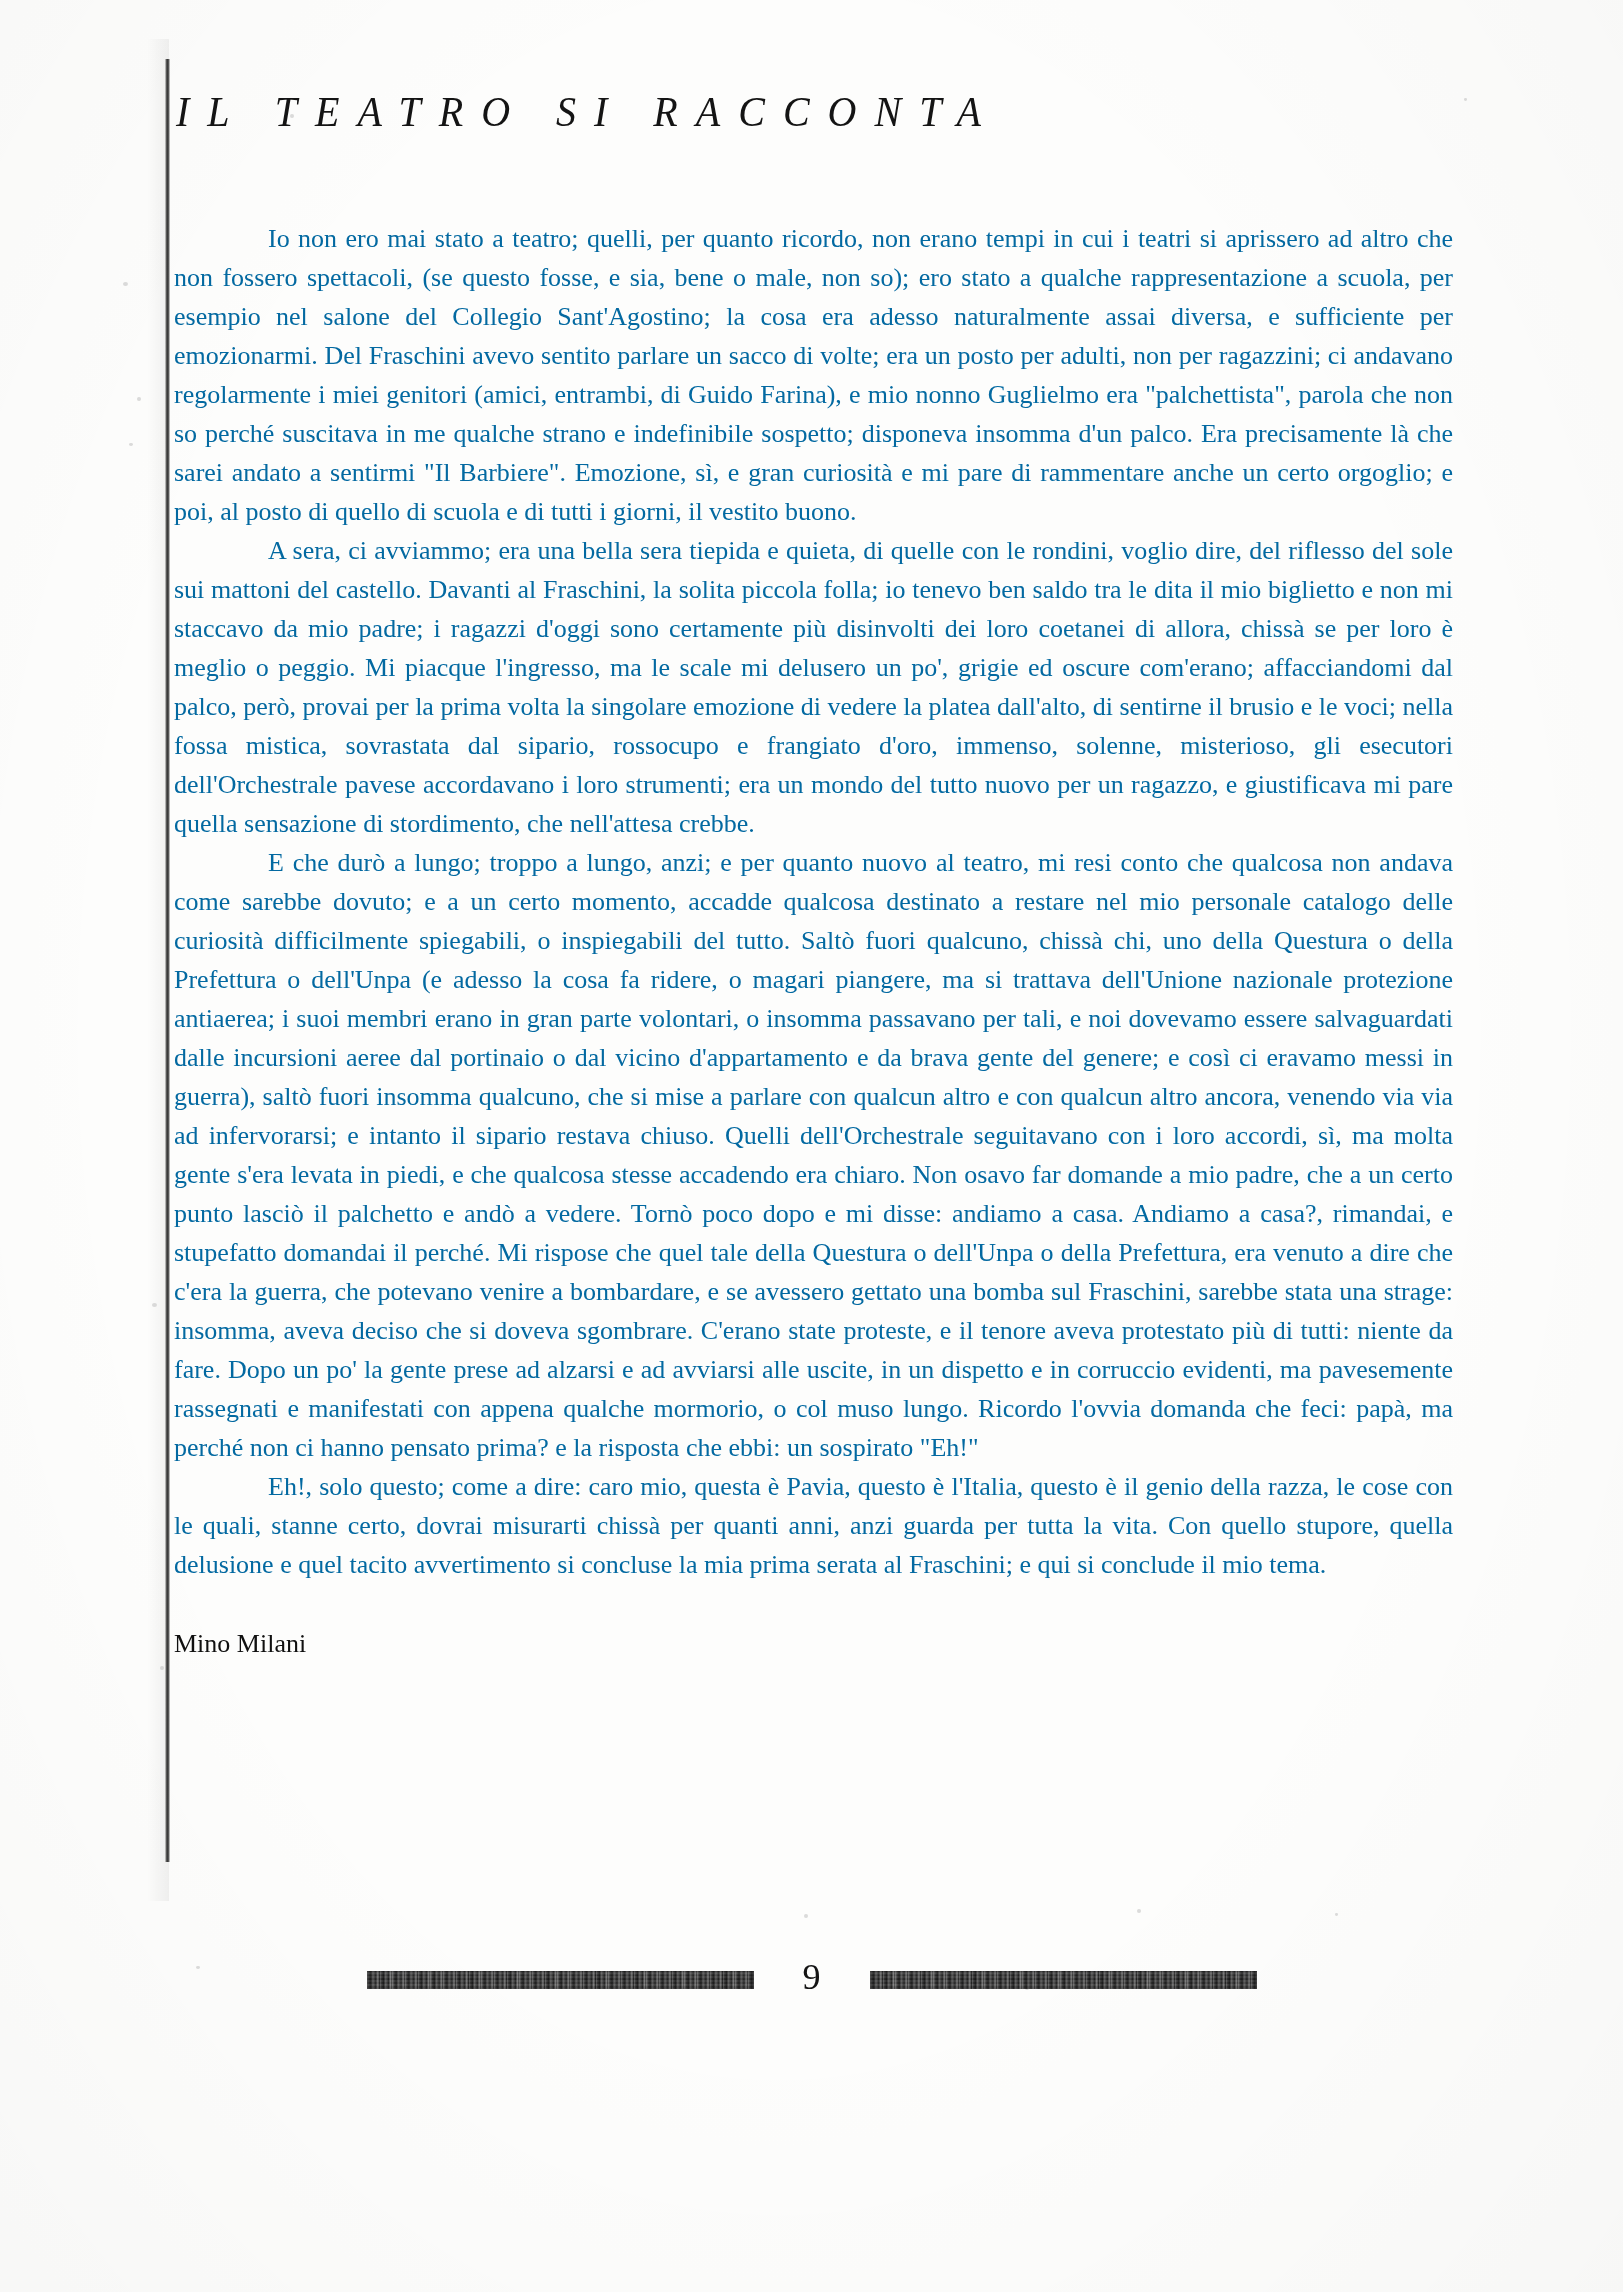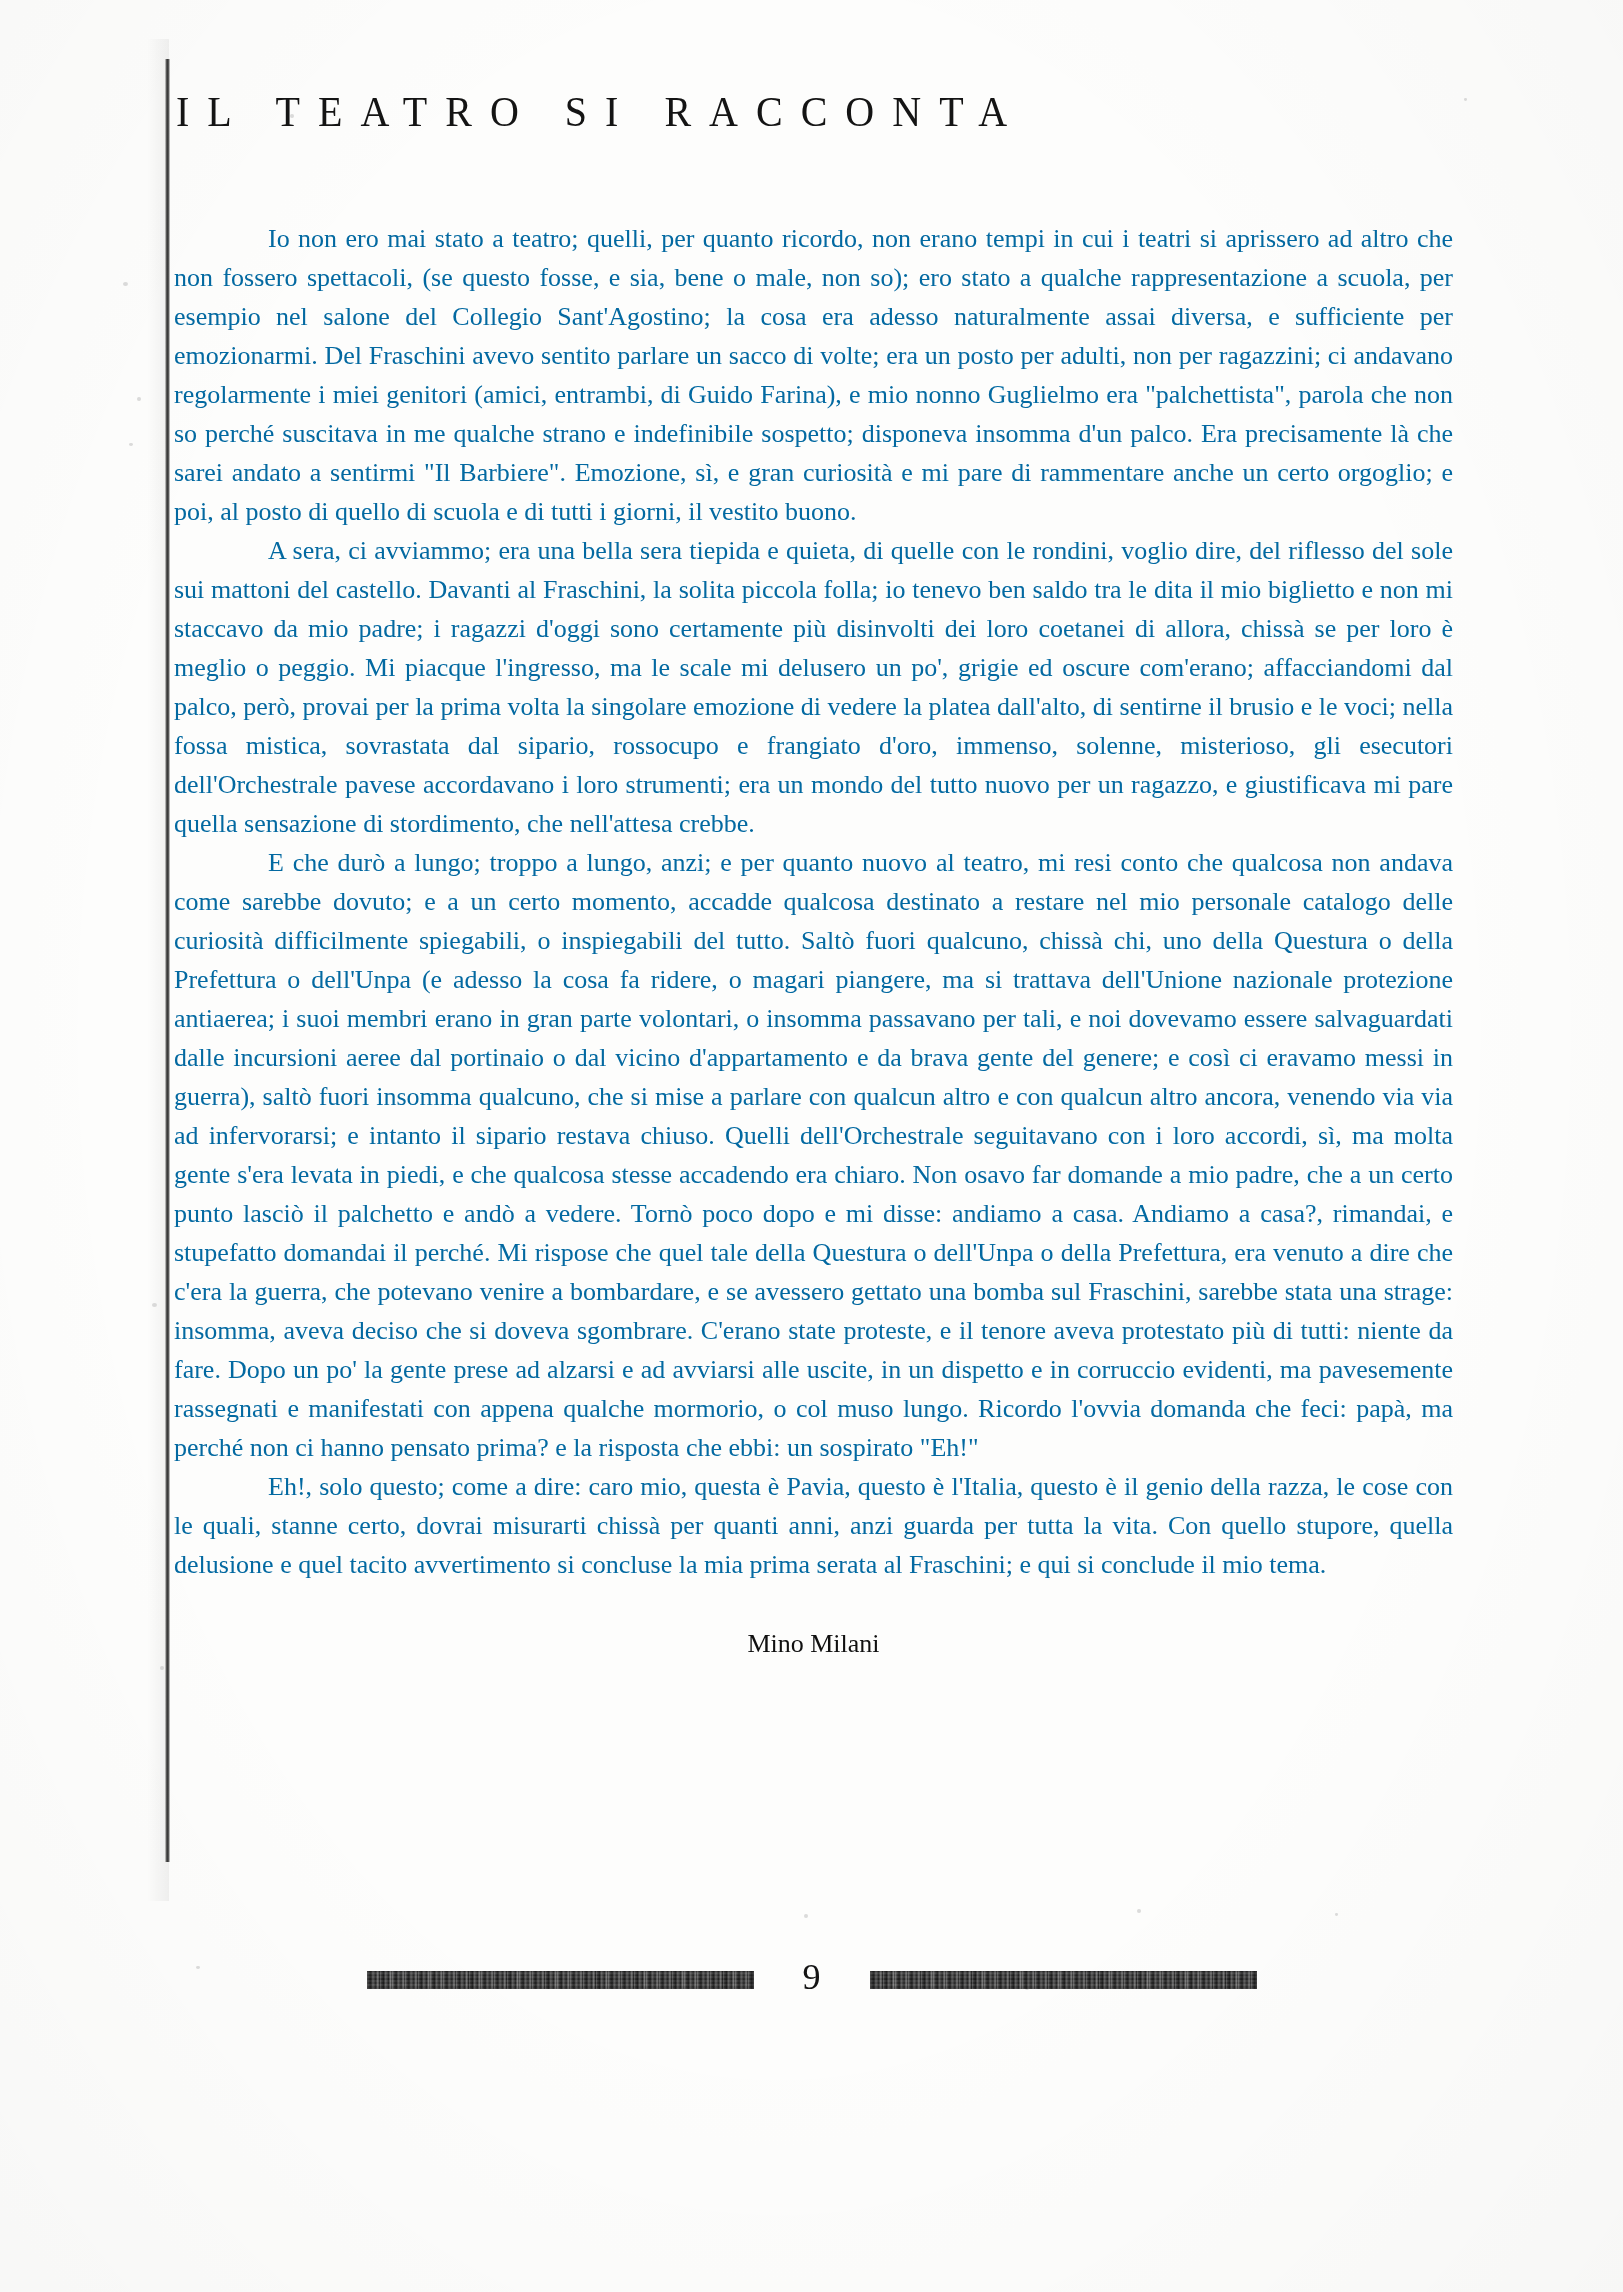--- a/index.html
+++ b/index.html
@@ -67,20 +67,21 @@
     left: 174px;
     top: 0;
     width: 1304px;
     z-index: 7;
   }
 
   
   .page-header {
     margin-top: 93px;
     height: 69px;
+    font-style: italic;
   }
   .header-title {
     font-family: "Liberation Serif", "DejaVu Serif", serif;
     font-size: 40px;
     letter-spacing: 18px;
     font-weight: 400;
     color: #141414;
     white-space: nowrap;
     line-height: 1;
     text-indent: 2px;
@@ -100,21 +101,21 @@
     width: 1279px;
   }
   .article-body p {
     margin: 0;
     text-indent: 94px;
   }
 
   
   .signature-block {
     margin-top: 43px;
-    text-align: center;
+    text-align: left;
     width: 1279px;
     padding-right: 13.7px;
     font-size: 26px;
     line-height: 33px;
   }
 
   
   .page-footer {
     position: absolute;
     left: 0;

